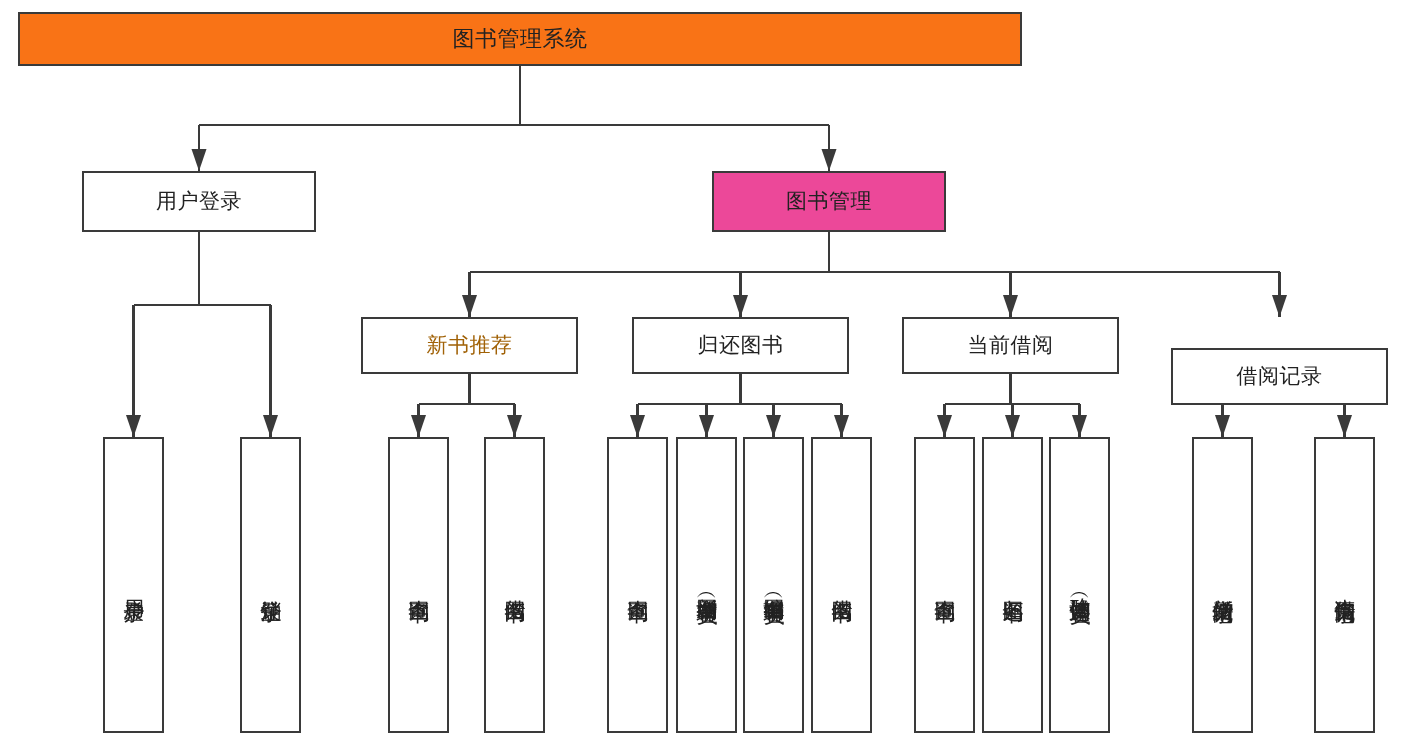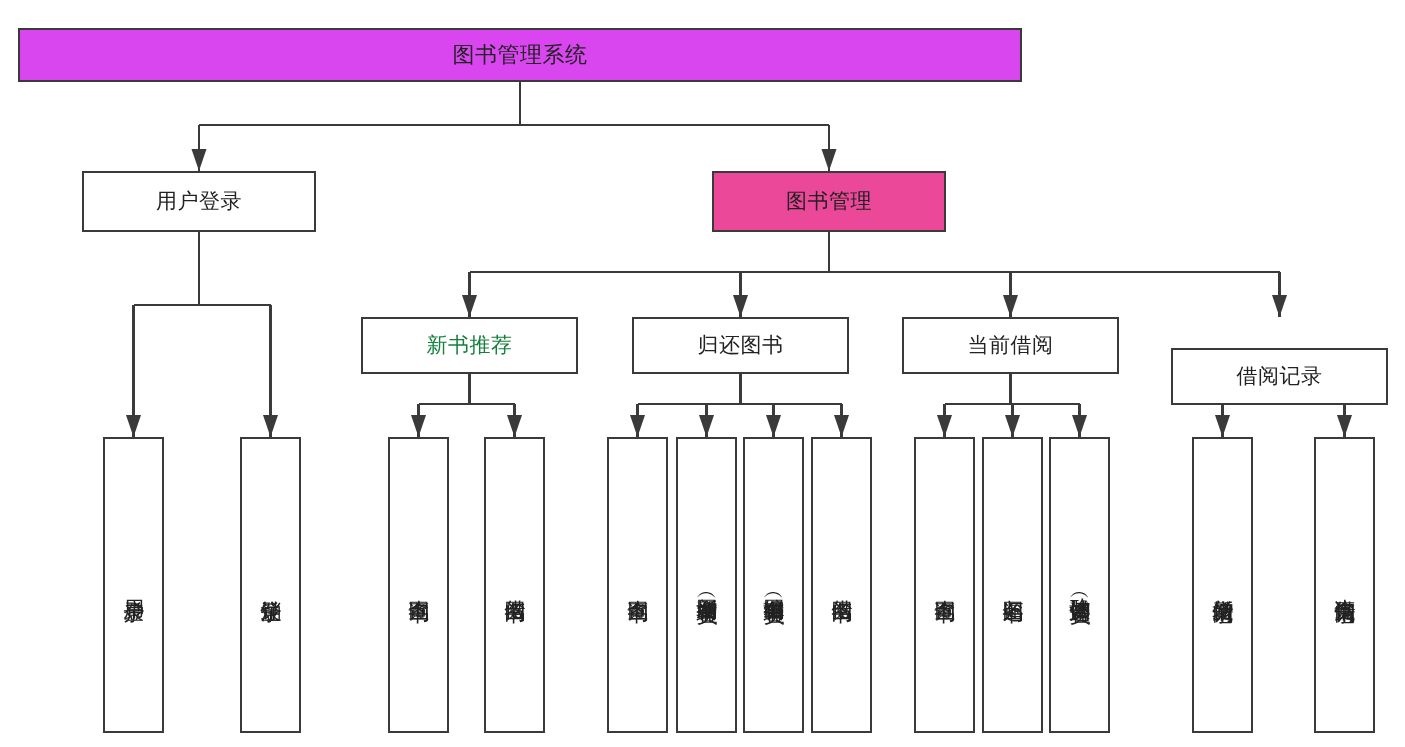--- a/index.html
+++ b/index.html
@@ -117,31 +117,31 @@
       <line x1="1079.5" y1="404" x2="1079.5" y2="437" stroke="#3a3a3a" stroke-width="2.6" shape-rendering="crispEdges"></line>
       <path d="M 1072 415 L 1087 415 L 1079.5 437 Z" fill="#3a3a3a"></path>
       <line x1="1279.5" y1="374" x2="1279.5" y2="404" stroke="#3a3a3a" stroke-width="2.6" shape-rendering="crispEdges"></line>
       <line x1="1222.5" y1="404" x2="1344.5" y2="404" stroke="#3a3a3a" stroke-width="2.6" shape-rendering="crispEdges"></line>
       <line x1="1222.5" y1="404" x2="1222.5" y2="437" stroke="#3a3a3a" stroke-width="2.6" shape-rendering="crispEdges"></line>
       <path d="M 1215 415 L 1230 415 L 1222.5 437 Z" fill="#3a3a3a"></path>
       <line x1="1344.5" y1="404" x2="1344.5" y2="437" stroke="#3a3a3a" stroke-width="2.6" shape-rendering="crispEdges"></line>
       <path d="M 1337 415 L 1352 415 L 1344.5 437 Z" fill="#3a3a3a"></path>
     </svg>
   <div id="node-layer">
-      <div class="node-box node-horizontal root-box" style="left: 18px; top: 28px; width: 1004px; height: 54px; border-color: rgb(58, 58, 58); background: #d946ef;">
+      <div class="node-box node-horizontal root-box" style="left: 18px; top: 12px; width: 1004px; height: 54px; border-color: rgb(58, 58, 58); background: #f97316;">
         <span class="node-label" style="color: rgb(34, 34, 34);">图书管理系统</span>
       </div>
       <div class="node-box node-horizontal" style="left: 82px; top: 171px; width: 234px; height: 61px; border-color: rgb(58, 58, 58); background: rgb(255, 255, 255);">
         <span class="node-label" style="color: rgb(34, 34, 34);">用户登录</span>
       </div>
       <div class="node-box node-horizontal" style="left: 712px; top: 171px; width: 234px; height: 61px; border-color: rgb(58, 58, 58); background: #ec4899;">
         <span class="node-label" style="color: rgb(34, 34, 34);">图书管理</span>
       </div>
       <div class="node-box node-horizontal" style="left: 361px; top: 317px; width: 217px; height: 57px; border-color: rgb(58, 58, 58); background: rgb(255, 255, 255);">
-        <span class="node-label" style="color: #15803d;">新书推荐</span>
+        <span class="node-label" style="color: #a16207;">新书推荐</span>
       </div>
       <div class="node-box node-horizontal" style="left: 632px; top: 317px; width: 217px; height: 57px; border-color: rgb(58, 58, 58); background: rgb(255, 255, 255);">
         <span class="node-label" style="color: rgb(34, 34, 34);">归还图书</span>
       </div>
       <div class="node-box node-horizontal" style="left: 902px; top: 317px; width: 217px; height: 57px; border-color: rgb(58, 58, 58); background: rgb(255, 255, 255);">
         <span class="node-label" style="color: rgb(34, 34, 34);">当前借阅</span>
       </div>
       <div class="node-box node-horizontal" style="left: 1171px; top: 317px; width: 217px; height: 57px; border-color: rgb(58, 58, 58); background: rgb(255, 255, 255); margin-top: 31px;">
         <span class="node-label" style="color: rgb(34, 34, 34);">借阅记录</span>
       </div>

